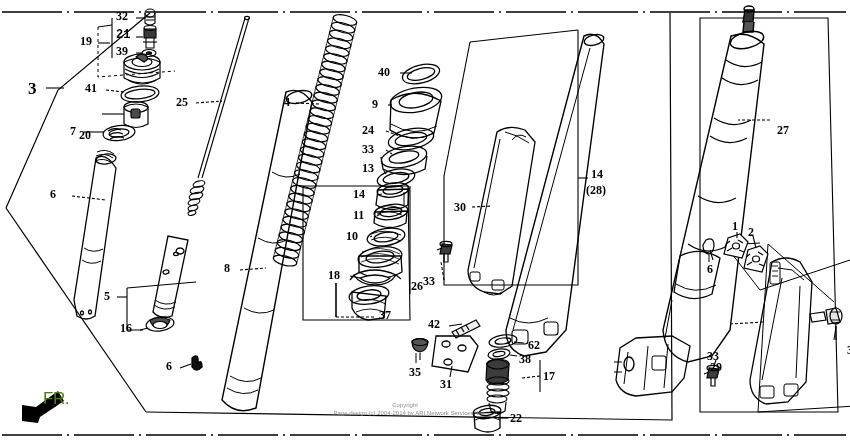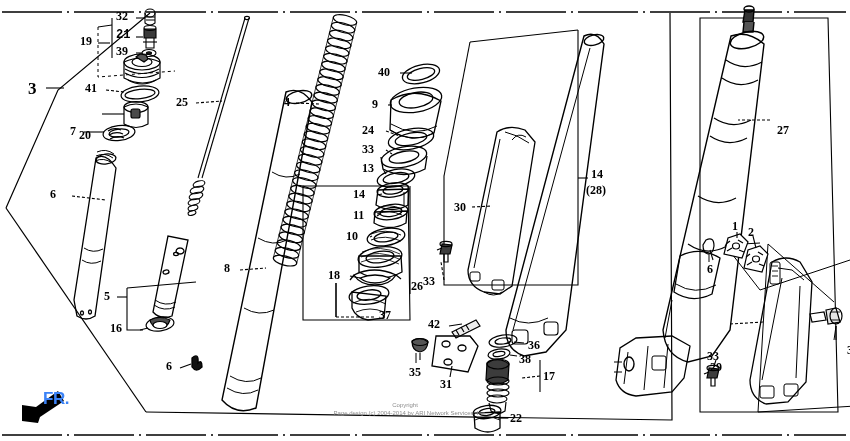--- a/index.html
+++ b/index.html
@@ -6,22 +6,22 @@
   html,body{margin:0;padding:0;background:#ffffff;}
   body{font-family:"Liberation Serif",serif;}
   #stage{position:relative;width:850px;height:441px;background:#fff;overflow:hidden;}
   #stage svg{position:absolute;left:0;top:0;}
   .callout{position:absolute;font-family:"Liberation Serif",serif;font-weight:bold;
            color:#000;line-height:1;white-space:nowrap;}
   .c-lg{font-size:17px;}
   .c-md{font-size:12px;}
   .copy{position:absolute;font-family:"Liberation Sans",sans-serif;font-size:6px;
         color:#8d8d8d;white-space:nowrap;line-height:1.35;text-align:center;}
-  .fr{position:absolute;font-family:"Liberation Sans",sans-serif;font-weight:bold;
-      font-size:17px;color:#3b82f6;letter-spacing:-0.5px;}
+  .fr{position:absolute;font-family:"Liberation Sans",sans-serif;font-weight:normal;
+      font-size:17px;color:#4d7c0f;letter-spacing:-0.5px;}
 </style>
 </head>
 <body>
 
 <div id="stage">
 
 <svg width="850" height="441" viewBox="0 0 850 441">
   <defs>
     <g id="coil-unit">
       <ellipse cx="0" cy="0" rx="13" ry="5" fill="none" stroke="#000" stroke-width="1.1"></ellipse>
@@ -467,21 +467,21 @@
 <div class="callout c-lg" style="left:28px;  top:80px;">3</div>
 <div class="callout c-md" style="left:116px; top:10px;">32</div>
 <div class="callout c-md" style="left:80px;  top:35px;">19</div>
 <div class="callout c-md" style="left:116px; top:29px;font-family:Liberation Mono, monospace;">21</div>
 <div class="callout c-md" style="left:116px; top:45px;">39</div>
 <div class="callout c-md" style="left:85px;  top:82px;">41</div>
 <div class="callout c-md" style="left:79px;  top:106px;margin-top:23px;">20</div>
 <div class="callout c-md" style="left:70px;  top:125px;">7</div>
 <div class="callout c-md" style="left:50px;  top:188px;">6</div>
 <div class="callout c-md" style="left:104px; top:290px;">5</div>
-<div class="callout c-md" style="left:110px; top:322px;">16</div>
+<div class="callout c-md" style="left:120px; top:322px;">16</div>
 <div class="callout c-md" style="left:166px; top:360px;">6</div>
 <div class="callout c-md" style="left:176px; top:96px;">25</div>
 <div class="callout c-md" style="left:224px; top:262px;">8</div>
 <div class="callout c-md" style="left:284px; top:96px;">4</div>
 <div class="callout c-md" style="left:378px; top:66px;">40</div>
 <div class="callout c-md" style="left:372px; top:98px;">9</div>
 <div class="callout c-md" style="left:362px; top:124px;">24</div>
 <div class="callout c-md" style="left:362px; top:143px;">33</div>
 <div class="callout c-md" style="left:362px; top:162px;">13</div>
 <div class="callout c-md" style="left:353px; top:188px;">14</div>
@@ -490,21 +490,21 @@
 <div class="callout c-md" style="left:328px; top:269px;">18</div>
 <div class="callout c-md" style="left:379px; top:309px;">37</div>
 <div class="callout c-md" style="left:411px; top:280px;">26</div>
 <div class="callout c-md" style="left:423px; top:275px;">33</div>
 <div class="callout c-md" style="left:454px; top:201px;">30</div>
 <div class="callout c-md" style="left:591px; top:168px;">14</div>
 <div class="callout c-md" style="left:586px; top:184px;">(28)</div>
 <div class="callout c-md" style="left:428px; top:318px;">42</div>
 <div class="callout c-md" style="left:409px; top:366px;">35</div>
 <div class="callout c-md" style="left:440px; top:378px;">31</div>
-<div class="callout c-md" style="left:528px; top:339px;">36</div>
+<div class="callout c-md" style="left:528px; top:339px;">62</div>
 <div class="callout c-md" style="left:519px; top:353px;">38</div>
 <div class="callout c-md" style="left:543px; top:370px;">17</div>
 <div class="callout c-md" style="left:510px; top:412px;">22</div>
 <div class="callout c-md" style="left:777px; top:124px;">27</div>
 <div class="callout c-md" style="left:732px; top:220px;">1</div>
 <div class="callout c-md" style="left:748px; top:226px;">2</div>
 <div class="callout c-md" style="left:707px; top:263px;">6</div>
 <div class="callout c-md" style="left:710px; top:317px;margin-top:44px;">29</div>
 <div class="callout c-md" style="left:707px; top:350px;">33</div>
 <div class="callout c-md" style="left:847px; top:344px;">34</div>

